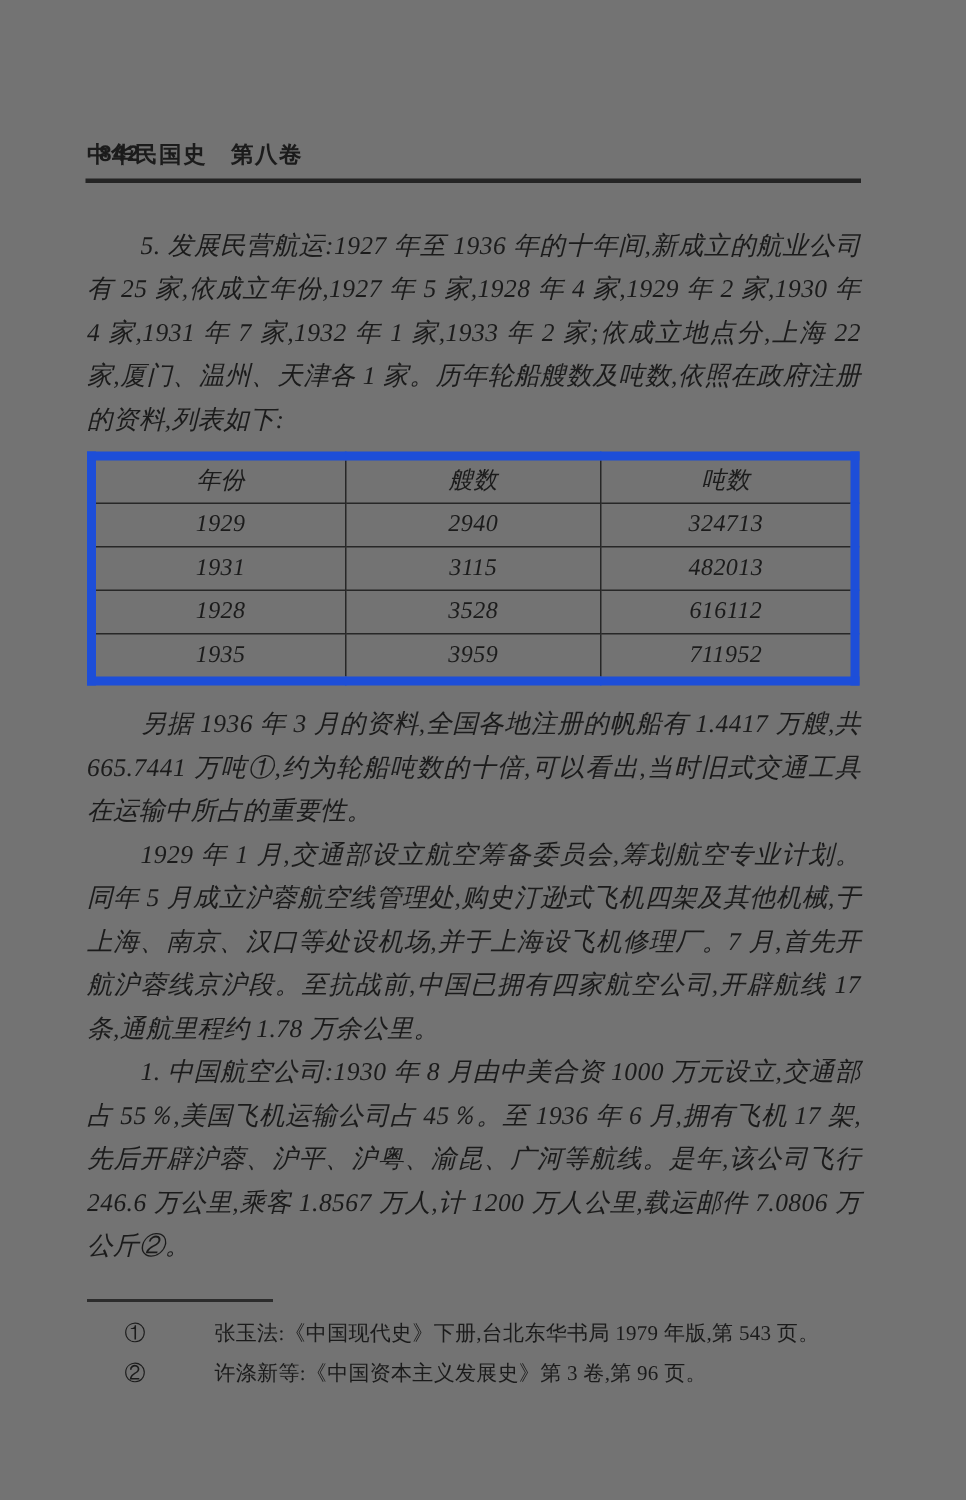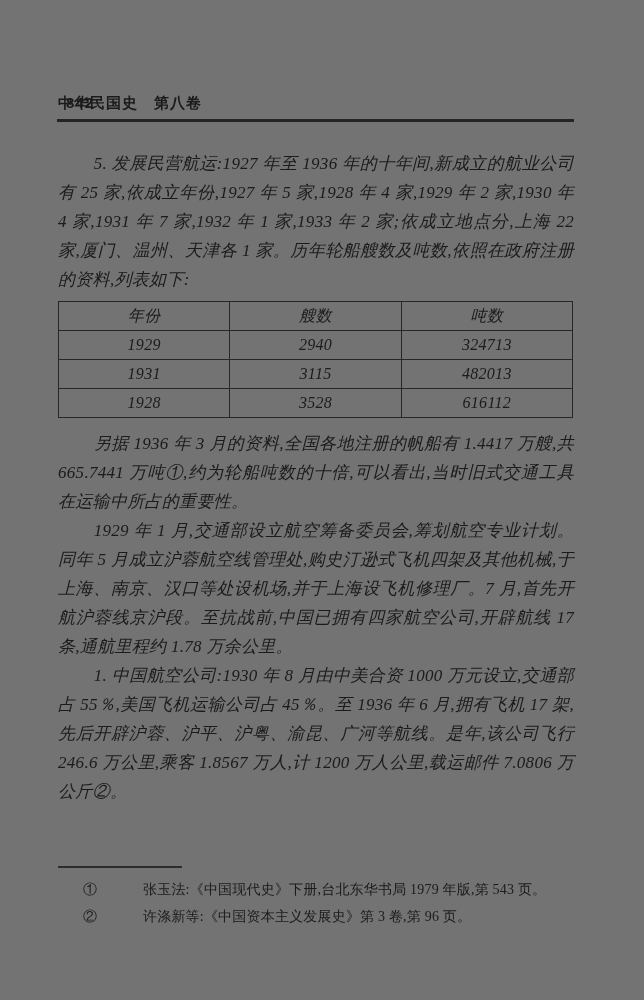--- a/index.html
+++ b/index.html
@@ -83,21 +83,21 @@
     border: 1.6px solid #272727;
     height: 28px;
     text-align: center;
     vertical-align: middle;
     font-size: 16px;
     font-weight: normal;
     line-height: 1;
     padding: 0;
   }
   table.reg-table {
-    border: 1px solid #1d4ed8;
+    border: 6px solid #1d4ed8;
   }
   
   .footnotes {
     position: absolute;
     top: 866px;
     left: 58px;
     width: 516px;
     font-size: 14px;
   }
   .fn-rule {
@@ -155,20 +155,25 @@
         <tr>
           <td>1931</td>
           <td>3115</td>
           <td>482013</td>
         </tr>
         <tr>
           <td>1928</td>
           <td>3528</td>
           <td>616112</td>
         </tr>
+        <tr>
+          <td>1935</td>
+          <td>3959</td>
+          <td>711952</td>
+        </tr>
       </tbody>
     </table>
 
     <p class="para">另据 1936 年 3 月的资料,全国各地注册的帆船有 1.4417 万艘,共 665.7441 万吨①,约为轮船吨数的十倍,可以看出,当时旧式交通工具在运输中所占的重要性。</p>
 
 
     <p class="para">1929 年 1 月,交通部设立航空筹备委员会,筹划航空专业计划。同年 5 月成立沪蓉航空线管理处,购史汀逊式飞机四架及其他机械,于上海、南京、汉口等处设机场,并于上海设飞机修理厂。7 月,首先开航沪蓉线京沪段。至抗战前,中国已拥有四家航空公司,开辟航线 17 条,通航里程约 1.78 万余公里。</p>
 
     <p class="para">1. 中国航空公司:1930 年 8 月由中美合资 1000 万元设立,交通部占 55％,美国飞机运输公司占 45％。至 1936 年 6 月,拥有飞机 17 架,先后开辟沪蓉、沪平、沪粤、渝昆、广河等航线。是年,该公司飞行 246.6 万公里,乘客 1.8567 万人,计 1200 万人公里,载运邮件 7.0806 万公斤②。</p>
 

